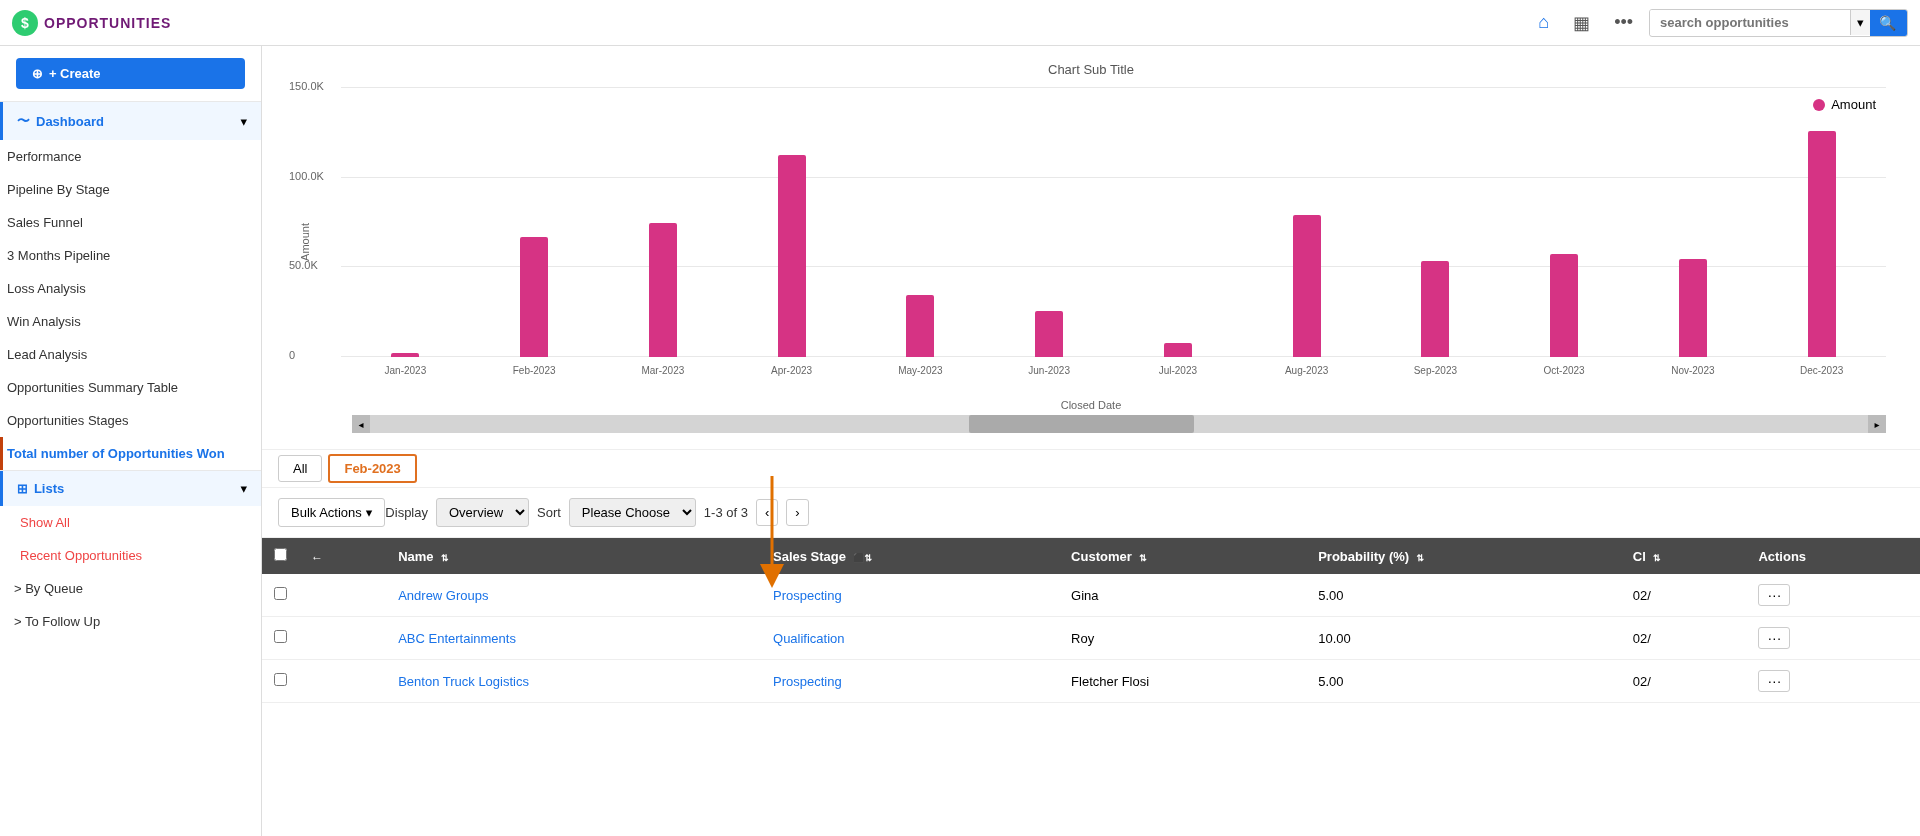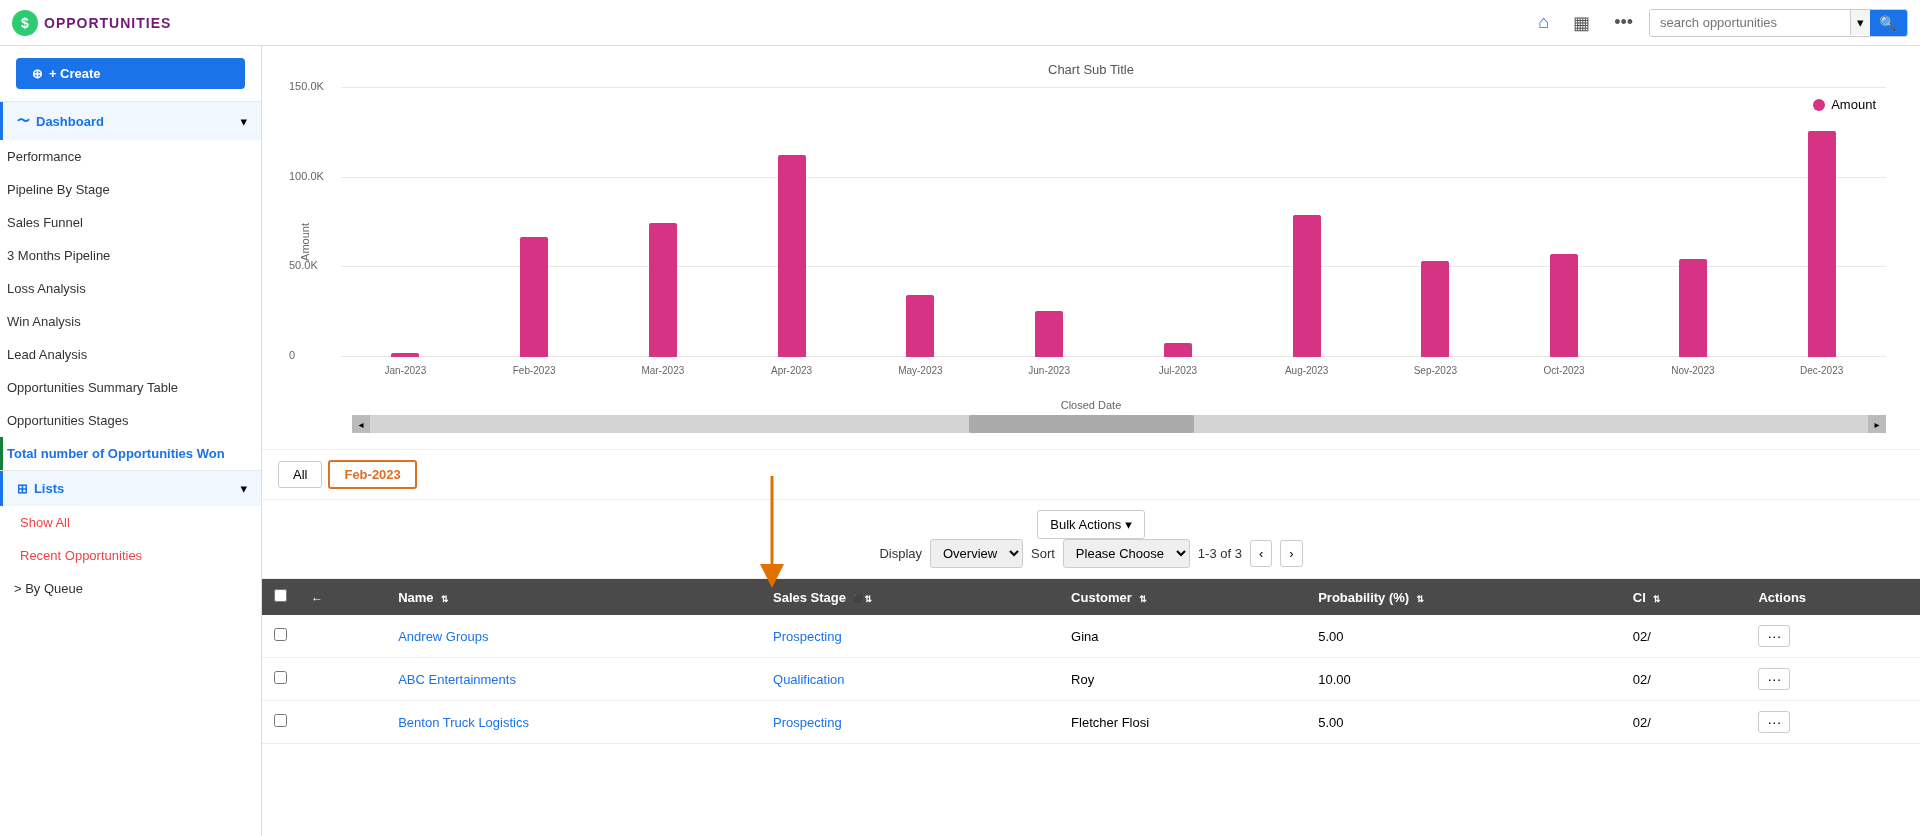--- a/index.html
+++ b/index.html
@@ -36,21 +36,21 @@
     }
     .topnav-icon-btn {
       background: none; border: none; cursor: pointer; padding: 4px 8px;
       color: #555; font-size: 18px; display: flex; align-items: center;
     }
     .topnav-icon-btn.home { color: #1a73e8; }
     .search-wrap {
       display: flex; align-items: center; border: 1px solid #ccc; border-radius: 3px; overflow: hidden;
     }
     .search-input {
-      border: none; outline: none; padding: 5px 10px; width: 200px; font-size: 13px; color: #aaa;
+      border: none; outline: none; padding: 5px 10px; width: 200px; font-size: 13px; color: #aaa; font-weight: bold;
     }
     .search-dropdown-btn {
       border: none; background: #f5f5f5; padding: 5px 6px; cursor: pointer; border-left: 1px solid #ccc;
     }
     .search-submit-btn {
       background: #1a73e8; border: none; padding: 5px 10px; cursor: pointer; color: #fff; font-size: 14px;
     }
 
     
     .main-layout {
@@ -96,21 +96,21 @@
     }
     .sidebar-item {
       padding: 9px 14px 9px 4px;
       cursor: pointer;
       color: #333;
       border-left: 3px solid transparent;
     }
     .sidebar-item.active {
       color: #1a73e8;
       font-weight: bold;
-      border-left: 3px solid #15803d;
+      border-left: 3px solid #c2410c;
     }
     .sidebar-section2-header {
       display: flex; align-items: center; justify-content: space-between;
       padding: 10px 14px;
       cursor: pointer;
       border-left: 3px solid #1a73e8;
       background: #f0f7ff;
     }
     .sidebar-section2-header .label {
       color: #1a73e8; font-weight: bold; font-size: 14px;
@@ -248,44 +248,43 @@
     }
     .chart-scrollbar-thumb {
       position: absolute;
       left: 40%; width: 15%; height: 18px;
       background: #aaa; border-radius: 2px;
     }
 
     
     .filter-tabs {
       display: flex; align-items: center; gap: 6px;
-      padding: 10px 16px;
+      padding: 4px 16px;
       border-top: 1px solid #eee;
     }
     .filter-tab {
       padding: 5px 14px;
       border: 1px solid #ccc;
       border-radius: 3px;
       background: #fff;
       cursor: pointer;
       font-size: 13px;
     }
     .filter-tab.active {
       border: 2px solid #e07020;
       color: #e07020;
       font-weight: bold;
     }
 
     
     .table-toolbar {
-      display: flex; align-items: center; justify-content: center;
+      display: flex; align-items: center; justify-content: flex-start;
       padding: 10px 16px;
       border-top: 1px solid #eee;
       border-bottom: 1px solid #eee;
-      flex-direction: column;
     }
     .bulk-actions-btn {
       background: #fff; border: 1px solid #ccc; border-radius: 3px; padding: 6px 12px;
       cursor: pointer; display: flex; align-items: center; gap: 4px; font-size: 13px;
     }
     .table-toolbar-right {
       display: flex; align-items: center; gap: 8px;
     }
     .display-label { font-size: 13px; color: #333; }
     .display-select {
@@ -406,20 +405,23 @@
         <span>▾</span>
       </div>
       <div class="sidebar-sub-item">
         <span>Show All</span>
       </div>
       <div class="sidebar-sub-item">
         <span>Recent Opportunities</span>
       </div>
       <div class="sidebar-expandable">
         <span>&gt; By Queue</span>
+      </div>
+      <div class="sidebar-expandable">
+        <span>&gt; To Follow Up</span>
       </div>
     </div>
   </div>
 
   <div class="content" style="position:relative;">
 
     <div class="chart-area">
       <div class="chart-subtitle">Chart Sub Title</div>
 
       <div class="chart-container">

